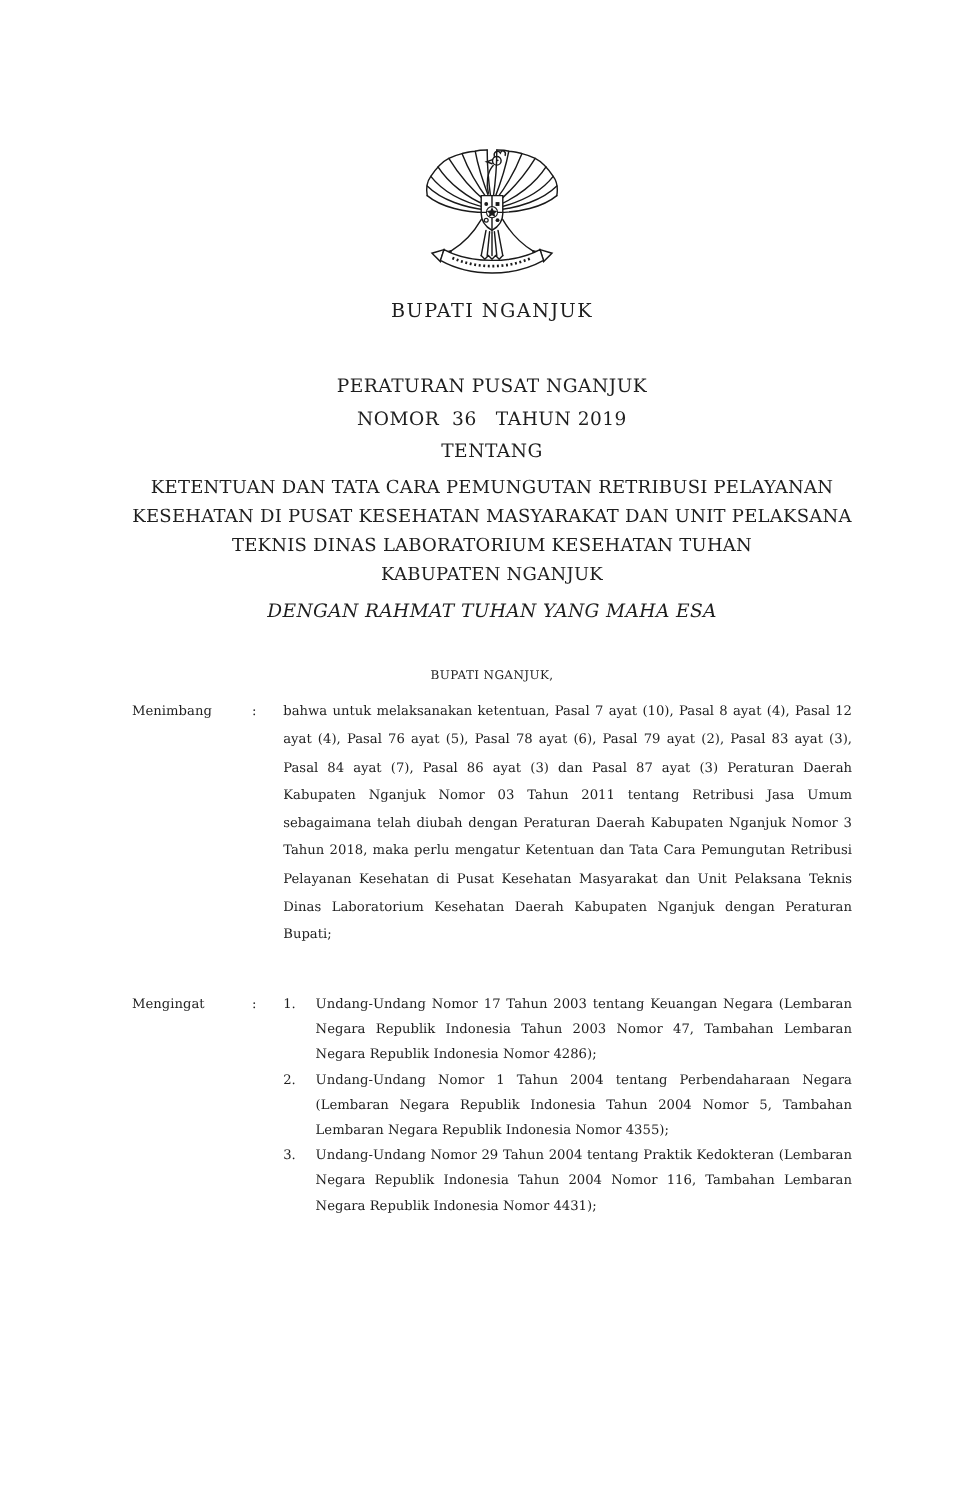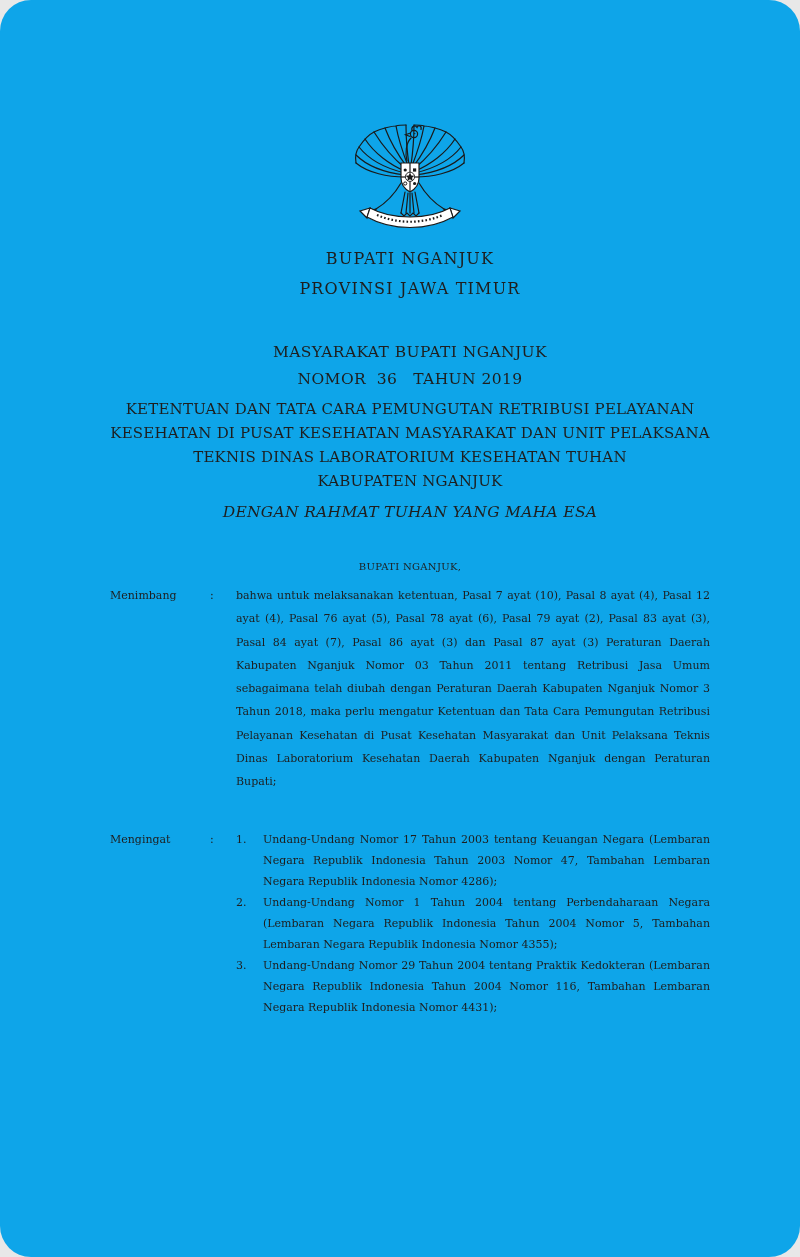--- a/index.html
+++ b/index.html
@@ -5,26 +5,25 @@
   html, body {
     margin: 0;
     padding: 0;
     background: #e8e8e8;
   }
   .page {
     position: relative;
     width: 800px;
     height: 1257px;
     margin: 0 auto;
-    background: #0ea5e9;
+    background: #ffffff;
     box-sizing: border-box;
     padding: 123px 90px 0 110px;
     font-family: "DejaVu Serif", "Liberation Serif", serif;
     color: #1e1e1e;
-    border-radius: 31px;
   }
   .center { text-align: center; }
   .emblem {
     width: 120px;
     height: 112px;
     margin: 0 auto;
   }
   .emblem svg { display: block; width: 120px; height: 112px; }
   .org-name {
     margin-top: 14px;
@@ -149,25 +148,25 @@
       <g stroke="#1a1a1a" stroke-width="1.2" fill="#ffffff">
         <path d="M20,85 L10,88 L17,95 Z"></path>
         <path d="M100,85 L110,88 L103,95 Z"></path>
         <path d="M20,85 C42,97 78,97 100,85 L103,94 C78,108 42,108 17,94 Z"></path>
         <path d="M27,92 C48,101 72,101 93,92" fill="none" stroke-width="2.2" stroke-dasharray="1.6,2.2"></path>
       </g>
     </svg>
   </div>
 
   <div class="org-name center">BUPATI NGANJUK</div>
-  <div class="org-province center">PROVINSI JAWA TIMUR</div>
 
   <div class="heading center">
-    <div>MASYARAKAT BUPATI NGANJUK</div>
+    <div>PERATURAN PUSAT NGANJUK</div>
     <div class="pre">NOMOR  36   TAHUN 2019</div>
+    <div>TENTANG</div>
   </div>
 
   <div class="doc-title center">
     <div>KETENTUAN DAN TATA CARA PEMUNGUTAN RETRIBUSI PELAYANAN</div>
     <div>KESEHATAN DI PUSAT KESEHATAN MASYARAKAT DAN UNIT PELAKSANA</div>
     <div>TEKNIS DINAS LABORATORIUM KESEHATAN TUHAN</div>
     <div>KABUPATEN NGANJUK</div>
   </div>
 
   <div class="invocation center">DENGAN RAHMAT TUHAN YANG MAHA ESA</div>

